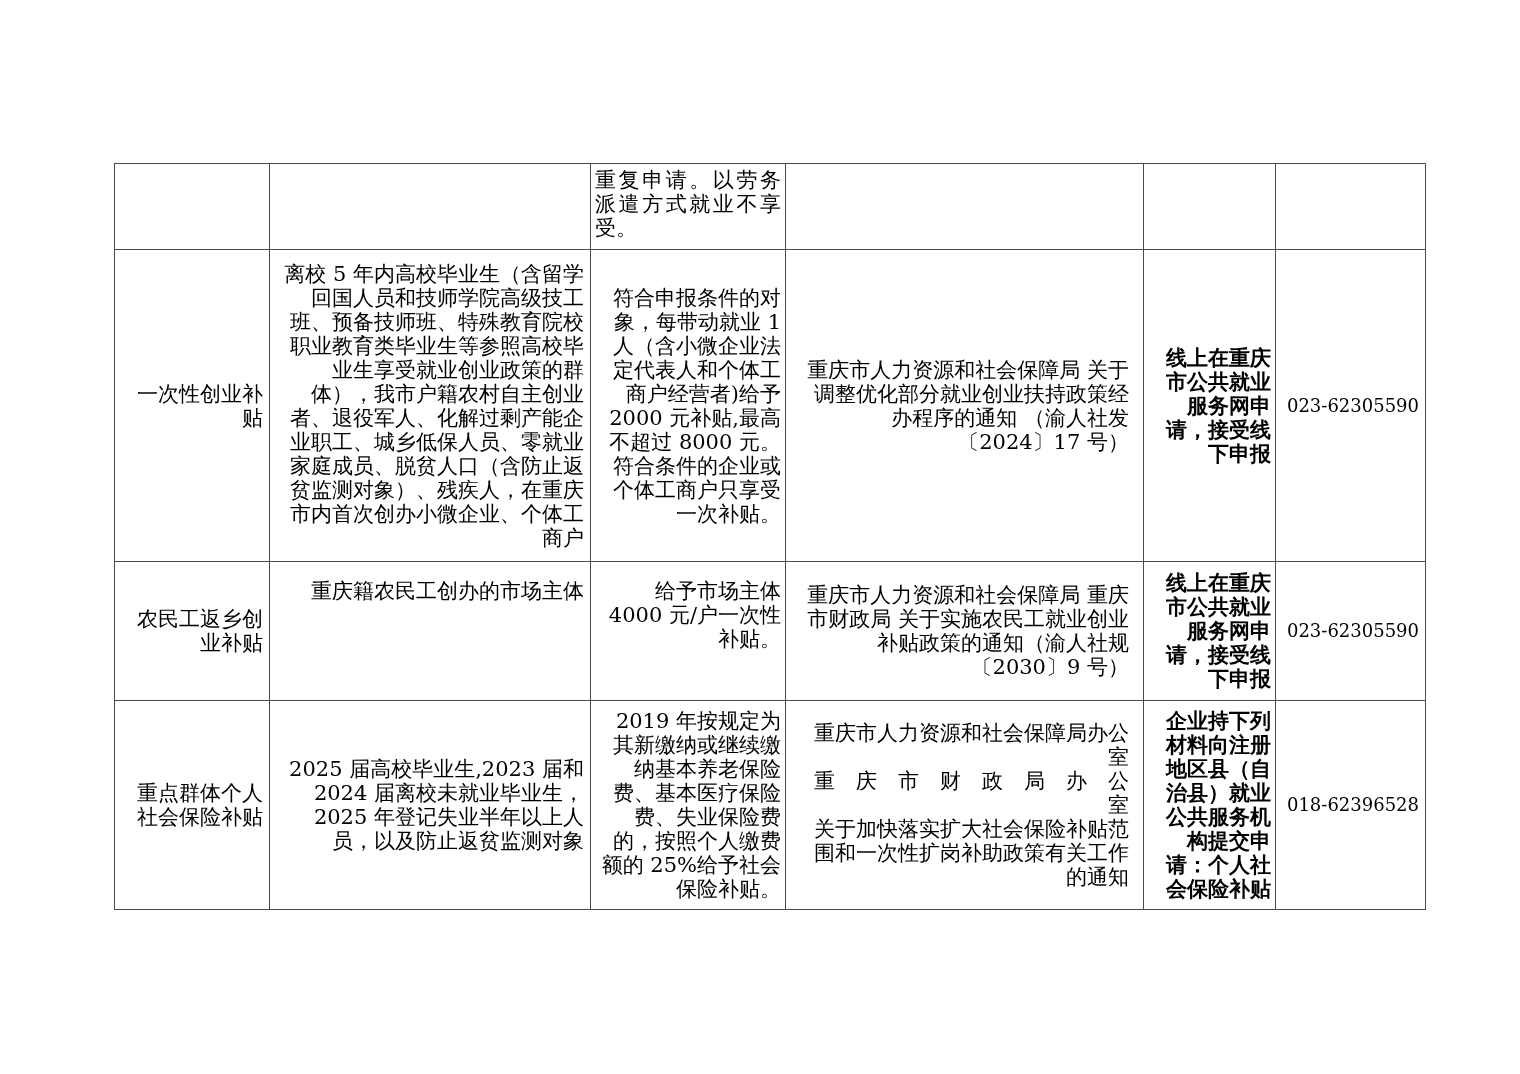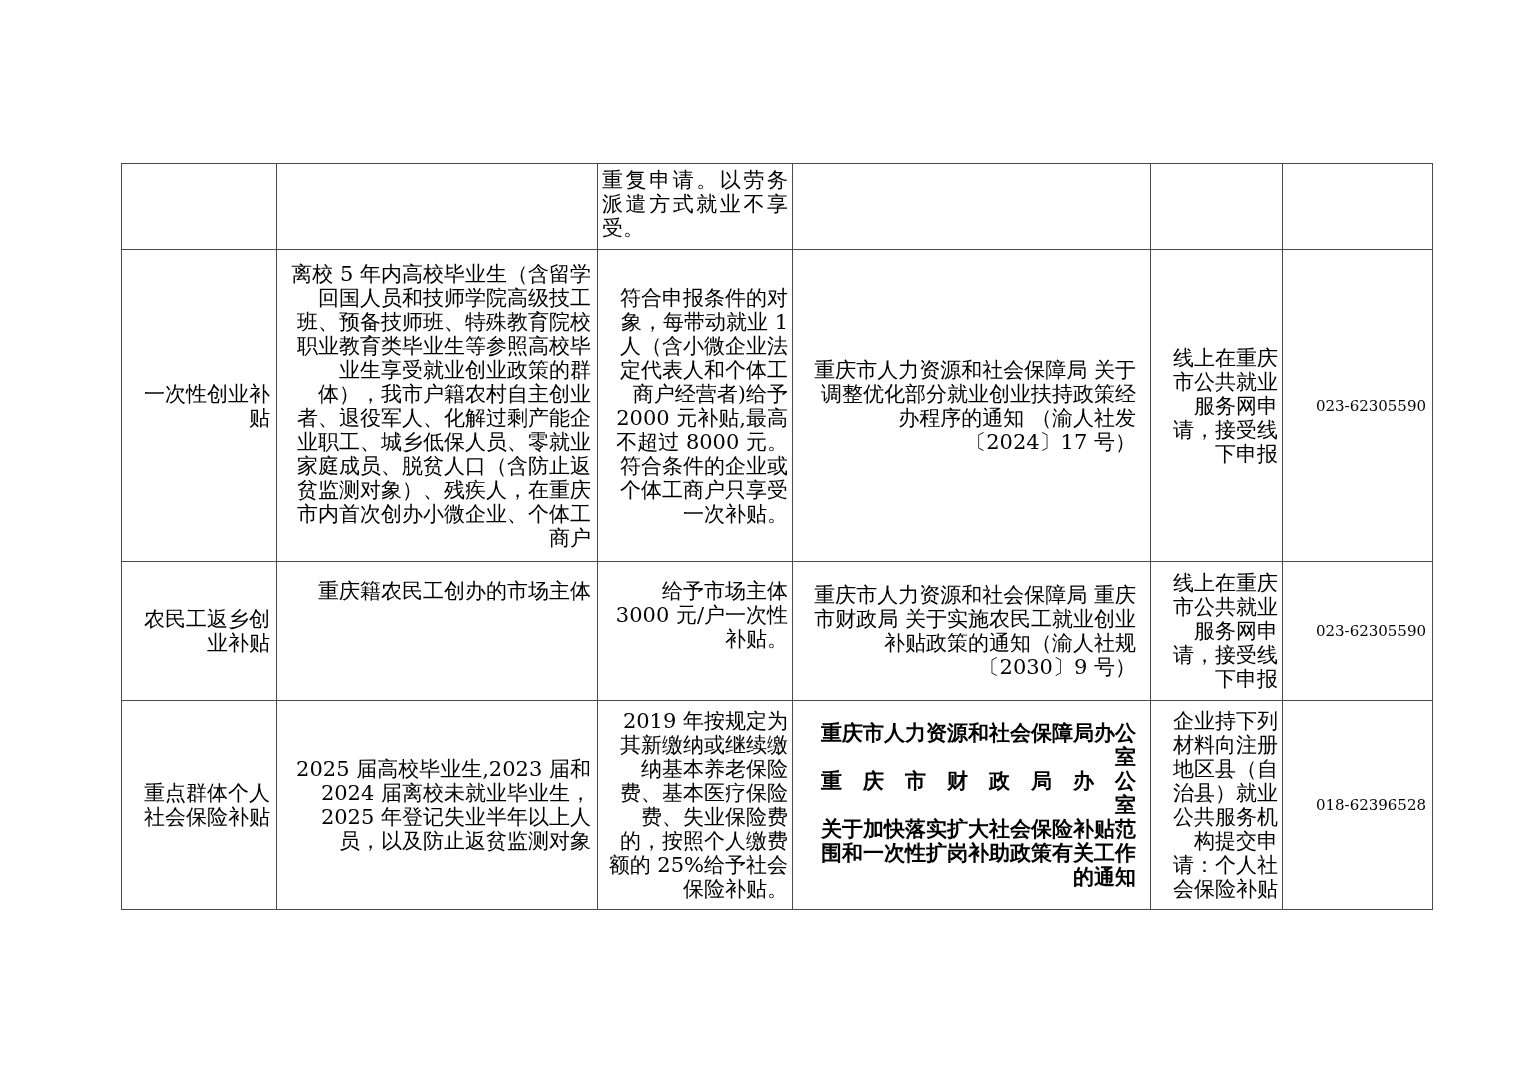--- a/index.html
+++ b/index.html
@@ -9,21 +9,21 @@
   body {
     width: 1520px;
     height: 1074px;
     background: #ffffff;
     color: #000000;
     font-family: "DejaVu Serif", "Liberation Serif", serif;
     position: relative;
   }
   table.doc-table {
     position: absolute;
-    left: 121px;
+    left: 114px;
     top: 163px;
     border-collapse: collapse;
     table-layout: fixed;
     width: 1311px;
     border-radius: 15px;
   }
   td {
     border: 1px solid #4a4a4a;
     box-sizing: border-box;
     font-size: 21px;
@@ -35,39 +35,38 @@
     overflow-wrap: break-word;
     line-break: strict;
   }
   tr.row-cont   { height: 86px;  }
   tr.row-one    { height: 312px; }
   tr.row-two    { height: 139px; }
   tr.row-three  { height: 209px; }
 
   td.col-standard { padding-left: 4px;  padding-right: 4px; }
   td.col-policy   { padding-left: 14px; padding-right: 14px; margin-left: 16px; }
-  td.col-channel  { padding-left: 20px;  padding-right: 4px; }
-  td.col-phone    { font-size: 15px; white-space: nowrap; margin-left: 10px; }
+  td.col-channel  { padding-left: 20px;  padding-right: 4px; font-weight: bold; }
+  td.col-phone    { font-size: 18px; white-space: nowrap; margin-left: 10px; }
 
   
   td.cell-cont {
     vertical-align: top;
     text-align: justify;
     text-align-last: left;
     padding-top: 4px;
   }
   
   td.cell-top {
     vertical-align: top;
     padding-top: 17px;
   }
   .policy-paras p {
     margin: 0;
     padding: 0;
-    font-weight: bold;
   }
 </style>
 </head>
 <body>
 
 <table class="doc-table">
   <colgroup>
     <col style="width:155px">
     <col style="width:321px">
     <col style="width:195px">
@@ -91,21 +90,21 @@
       <td class="col-group">离校 5 年内高校毕业生（含留学回国人员和技师学院高级技工班、预备技师班、特殊教育院校职业教育类毕业生等参照高校毕业生享受就业创业政策的群体），我市户籍农村自主创业者、退役军人、化解过剩产能企业职工、城乡低保人员、零就业家庭成员、脱贫人口（含防止返贫监测对象）、残疾人，在重庆市内首次创办小微企业、个体工商户</td>
       <td class="col-standard">符合申报条件的对象，每带动就业 1 人（含小微企业法定代表人和个体工商户经营者)给予 2000 元补贴,最高不超过 8000 元。符合条件的企业或个体工商户只享受一次补贴。</td>
       <td class="col-policy">重庆市人力资源和社会保障局 关于调整优化部分就业创业扶持政策经办程序的通知 （渝人社发〔2024〕17 号）</td>
       <td class="col-channel">线上在重庆市公共就业服务网申请，接受线下申报</td>
       <td class="col-phone">023-62305590</td>
     </tr>
 
     <tr class="row-two">
       <td class="col-name">农民工返乡创业补贴</td>
       <td class="col-group cell-top">重庆籍农民工创办的市场主体</td>
-      <td class="col-standard cell-top">给予市场主体 3000 元/户一次性补贴。</td>
+      <td class="col-standard cell-top">给予市场主体 4000 元/户一次性补贴。</td>
       <td class="col-policy">重庆市人力资源和社会保障局 重庆市财政局 关于实施农民工就业创业补贴政策的通知（渝人社规〔2030〕9 号）</td>
       <td class="col-channel">线上在重庆市公共就业服务网申请，接受线下申报</td>
       <td class="col-phone">023-62305590</td>
     </tr>
 
     <tr class="row-three">
       <td class="col-name">重点群体个人社会保险补贴</td>
       <td class="col-group">2025 届高校毕业生,2023 届和 2024 届离校未就业毕业生，2025 年登记失业半年以上人员，以及防止返贫监测对象</td>
       <td class="col-standard">2019 年按规定为其新缴纳或继续缴纳基本养老保险费、基本医疗保险费、失业保险费的，按照个人缴费额的 25%给予社会保险补贴。</td>
       <td class="col-policy">

